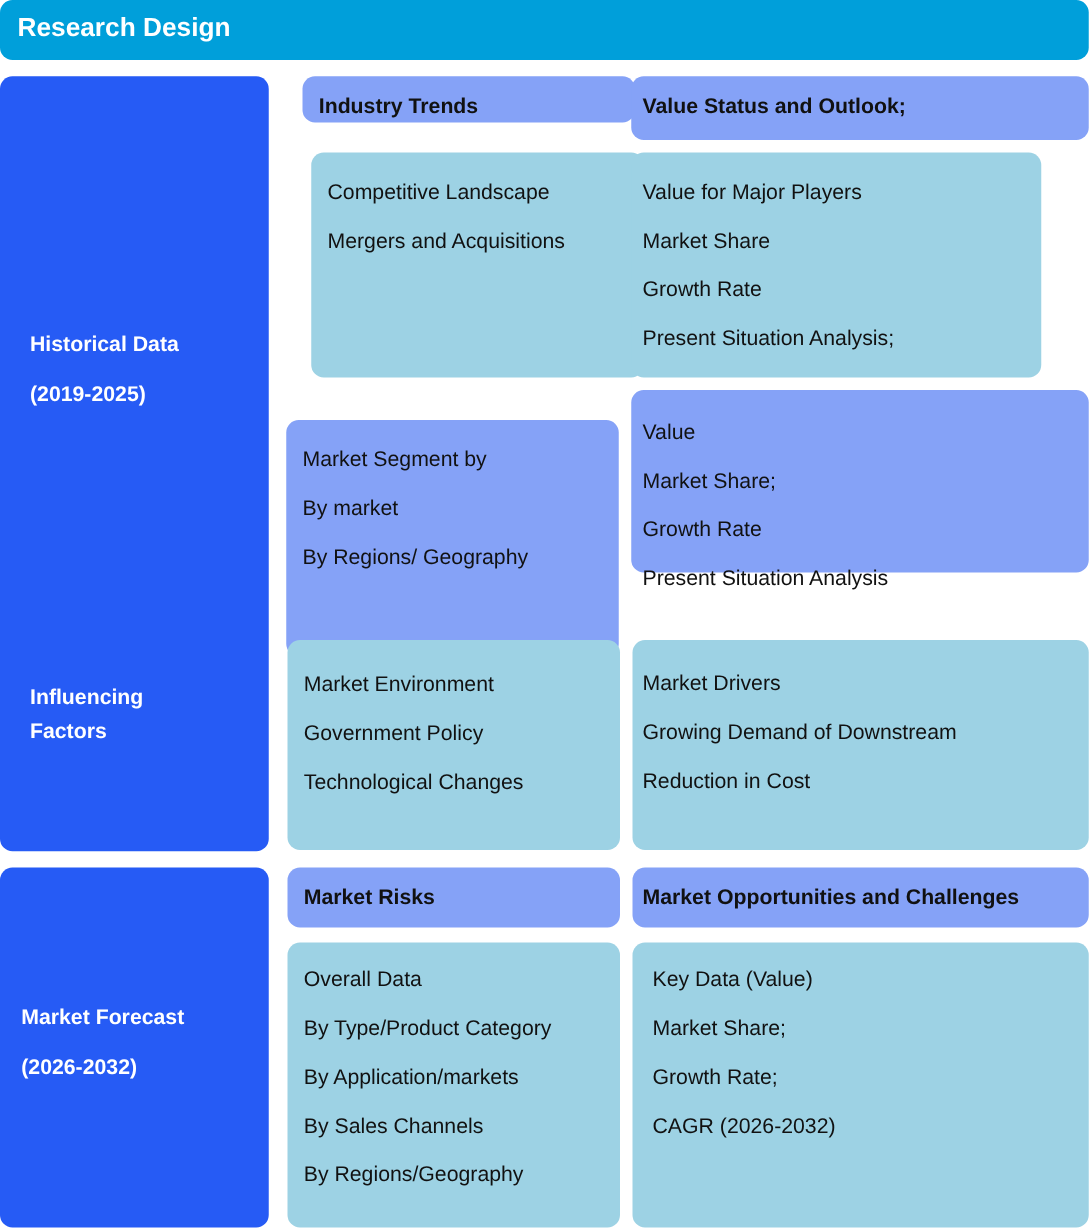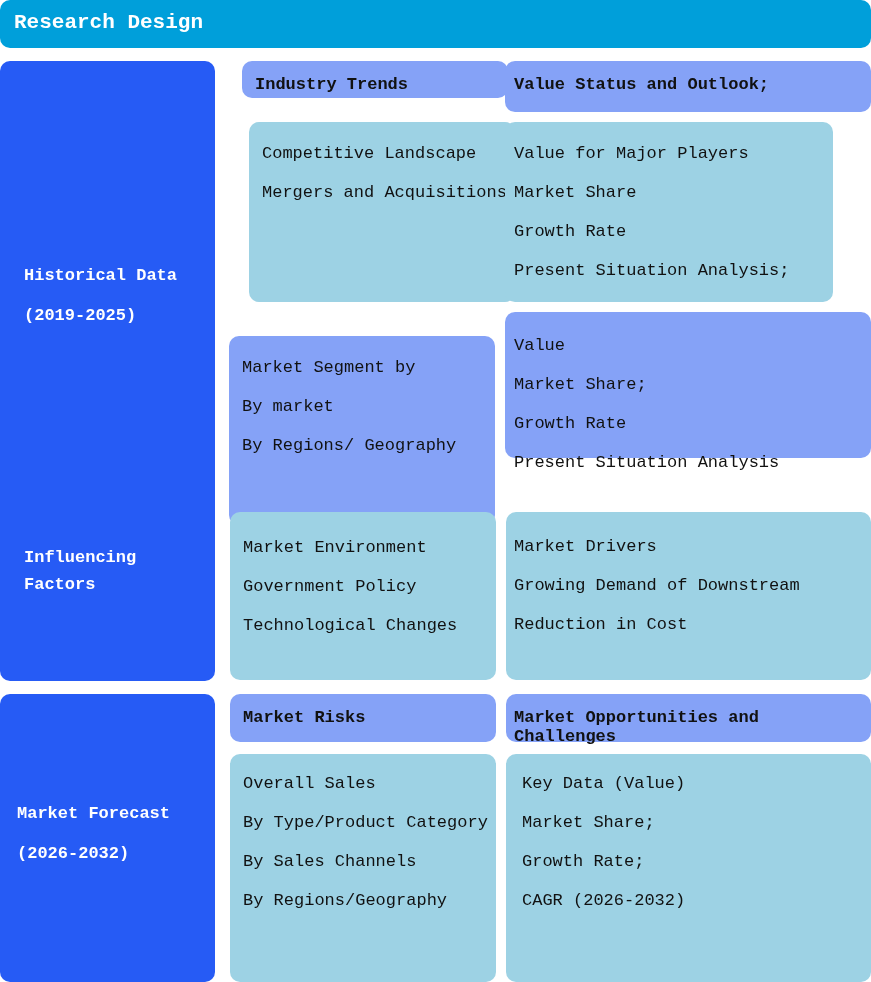--- a/index.html
+++ b/index.html
@@ -1,15 +1,15 @@
 <!DOCTYPE html>
 <html><head>
 <meta charset="utf-8">
 <style>
-  * { box-sizing: border-box; margin: 0; padding: 0; font-family: Liberation Mono, monospace; }
+  * { box-sizing: border-box; margin: 0; padding: 0; }
   body { width: 871px; height: 982px; background: #ffffff; font-family: "Liberation Sans", sans-serif; position: relative; overflow: hidden; }
   .abs { position: absolute; }
   .header { left: 0; top: 0; width: 871px; height: 48px; background: #009fda; border-radius: 10px; color: #fff; font-weight: bold; font-size: 21px; padding: 11px 0 0 14px; }
   .side { background: #265bf5; border-radius: 10px; color: #fff; font-weight: bold; font-size: 17px; }
   .head-box { background: #85a2f7; border-radius: 10px; color: #111; font-weight: bold; font-size: 17px; padding: 14px 0 0 13px; }
   .light { background: #9dd2e4; border-radius: 10px; }
   .purple { background: #85a2f7; border-radius: 10px; }
   .list { color: #111; font-size: 17px; }
   .list div { height: 39px; line-height: 20px; }
   .side div { line-height: 20px; }
@@ -75,22 +75,23 @@
 </div>
 
 <div class="abs head-box" style="left:230px;top:694px;width:266px;height:48px;padding-top:14px;">
   <span>Market Risks</span>
 </div>
 <div class="abs head-box" style="left:506px;top:694px;width:365px;height:48px;padding-left:8px;padding-top:14px;">
   <span>Market Opportunities and Challenges</span>
 </div>
 
 <div class="abs light list" style="left:230px;top:754px;width:266px;height:228px;padding:20px 0 0 13px;">
-  <div>Overall Sales</div>
+  <div>Overall Data</div>
   <div>By Type/Product Category</div>
+  <div>By Application/markets</div>
   <div>By Sales Channels</div>
   <div>By Regions/Geography</div>
 </div>
 <div class="abs light list" style="left:506px;top:754px;width:365px;height:228px;padding:20px 0 0 16px;">
   <div>Key Data (Value)</div>
   <div>Market Share;</div>
   <div>Growth Rate;</div>
   <div>CAGR (2026-2032)</div>
 </div>
 

